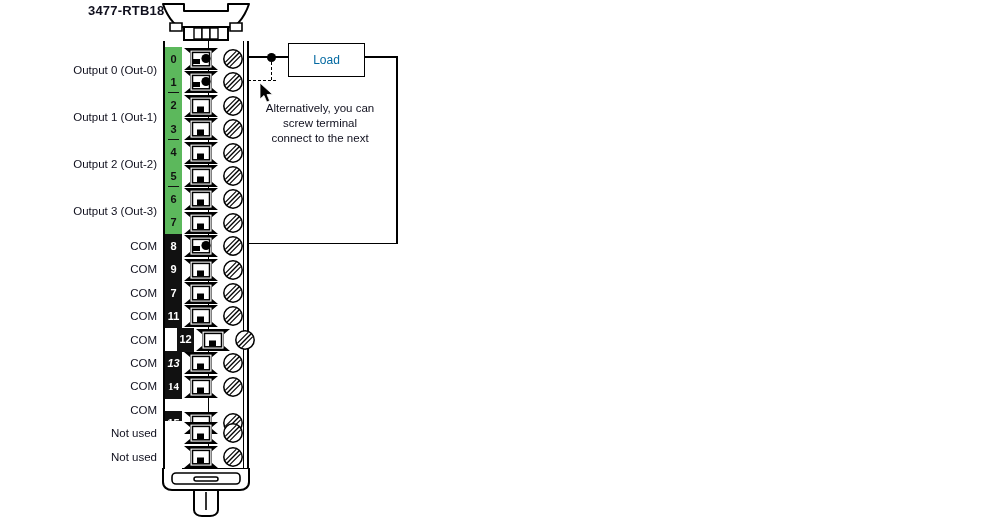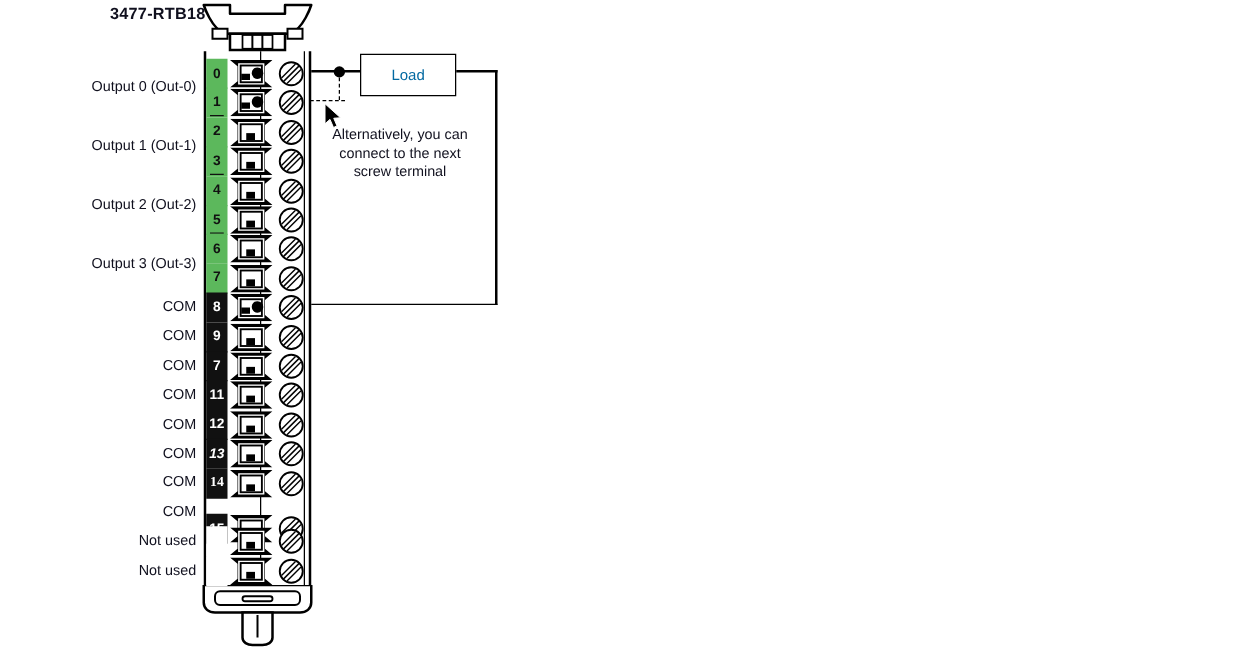--- a/index.html
+++ b/index.html
@@ -333,21 +333,21 @@
             <rect x="8.5" y="4.4" width="17" height="13.4" fill="#fff" stroke="#000" stroke-width="1.5"></rect>
             <rect x="13" y="11.5" width="7" height="5.5" fill="#000"></rect>
           </svg></div>
         <div class="screwwrap"><svg width="24" height="22" viewBox="0 0 24 22">
             <circle cx="12" cy="11" r="9.2" fill="#fff" stroke="#000" stroke-width="1.5"></circle>
             <line x1="5.6" y1="17.4" x2="18.4" y2="4.6" stroke="#000" stroke-width="1.4"></line>
             <line x1="4.2" y1="14.4" x2="15.4" y2="3.2" stroke="#000" stroke-width="1.2"></line>
             <line x1="8.6" y1="18.8" x2="19.8" y2="7.6" stroke="#000" stroke-width="1.2"></line>
           </svg></div>
       </div>
-      <div class="row" style="top: 280.8px;">
+      <div class="row" style="top: 280.8px; margin-left: 12px;">
         <div class="numcell black">12</div>
         <div class="clamp"><svg width="34" height="22" viewBox="0 0 34 22">
             <path d="M0,0 L34,0 L28,5 L28,17 L34,22 L0,22 L6,17 L6,5 Z" fill="#000"></path>
             <rect x="6.5" y="2.6" width="21" height="17" fill="#fff"></rect>
             <rect x="8.5" y="4.4" width="17" height="13.4" fill="#fff" stroke="#000" stroke-width="1.5"></rect>
             <rect x="13" y="11.5" width="7" height="5.5" fill="#000"></rect>
           </svg></div>
         <div class="screwwrap"><svg width="24" height="22" viewBox="0 0 24 22">
             <circle cx="12" cy="11" r="9.2" fill="#fff" stroke="#000" stroke-width="1.5"></circle>
             <line x1="5.6" y1="17.4" x2="18.4" y2="4.6" stroke="#000" stroke-width="1.4"></line>
@@ -447,17 +447,17 @@
   <div class="dash-h"></div>
 
   <div class="cursor">
     <svg width="16" height="22" viewBox="0 0 16 22">
       <path d="M1,1 L1,17 L5,13.5 L7.8,20 L10.6,18.7 L8,12.6 L13.4,12.2 Z" fill="#000" stroke="#fff" stroke-width="0.8"></path>
     </svg>
   </div>
 
   <div class="annot">
     <div>Alternatively, you can</div>
+    <div>screw terminal</div>
     <div>connect to the next</div>
-    <div>screw terminal</div>
   </div>
 
 </div>
 
 </body></html>

